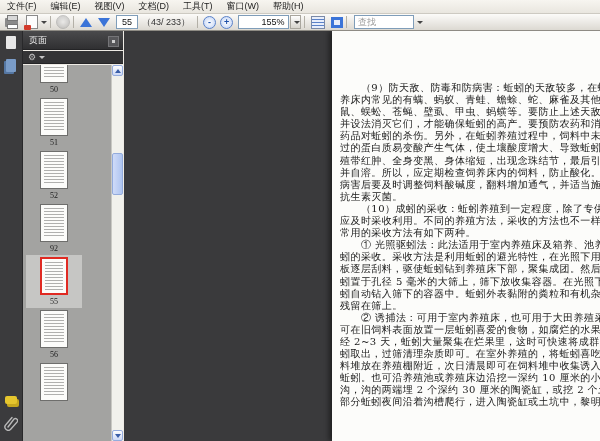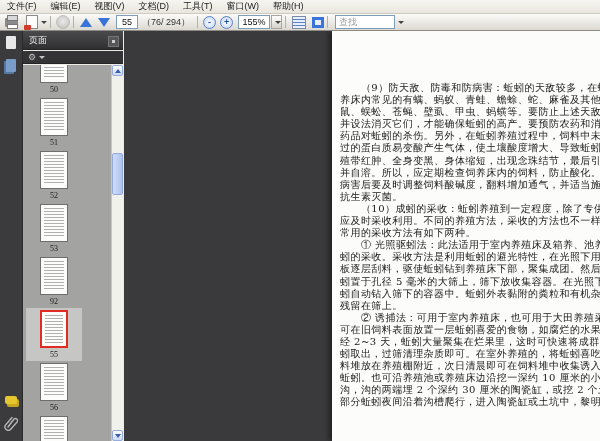--- a/index.html
+++ b/index.html
@@ -28,21 +28,21 @@
   .arrow-up,.arrow-down{width:0;height:0;border-left:6px solid transparent;border-right:6px solid transparent;margin:0 3px;}
   .arrow-up{border-bottom:9px solid #3b74d8;}
   .arrow-down{border-top:9px solid #3b74d8;}
   .tb-input{height:12px;background:#fff;border:1px solid #7f9db9;font-size:9px;color:#111;
     display:flex;align-items:center;justify-content:center;}
   .page-input{width:20px;margin-left:3px;}
   .page-count{font-size:9px;color:#333;margin:0 4px;white-space:nowrap;}
   .zoom-btn{width:11px;height:11px;border-radius:50%;border:1px solid #5b82c8;
     background:radial-gradient(#ffffff,#bcd0f5);color:#1d4fa8;font-size:9px;line-height:9px;
     display:flex;align-items:center;justify-content:center;margin:0 2px;font-weight:bold;}
-  .zoom-input{width:30px;margin-left:3px;}
+  .zoom-input{width:30px;margin-left:3px;padding-left:19px;}
   .combo-caret{width:9px;height:12px;background:linear-gradient(#fefefe,#d6d3cc);border:1px solid #a9a69e;
     display:flex;align-items:center;justify-content:center;margin-left:1px;}
   .icon-fitwidth{width:12px;height:11px;border:1px solid #7a8aa8;background:
     repeating-linear-gradient(#e8eefb 0 2px,#5b82c8 2px 3px);margin-left:3px;}
   .icon-fullscreen{width:12px;height:11px;background:#3b74d8;margin-left:6px;position:relative;}
   .icon-fullscreen::after{content:"";position:absolute;inset:3px;background:#e8eefb;}
   .search-input{width:55px;margin-left:4px;justify-content:flex-start;padding-left:3px;color:#999;}
 
   
   .content{position:absolute;left:0;top:31px;width:600px;height:410px;}
@@ -125,21 +125,21 @@
         <div class="icon-globe"></div>
       </div>
     <div class="tb-sep"></div>
     <div class="tb-btn">
         <div class="arrow-up"></div>
       </div>
     <div class="tb-btn">
         <div class="arrow-down"></div>
       </div>
     <div class="tb-input page-input">55</div>
-    <div class="page-count">（76/ 294）</div>
+    <div class="page-count">（43/ 233）</div>
     <div class="tb-sep"></div>
     <div class="zoom-btn">-</div>
     <div class="zoom-btn">+</div>
     <div class="tb-input zoom-input">155%</div>
     <div class="combo-caret">
         <div class="caret"></div>
       </div>
     <div class="tb-sep"></div>
     <div class="icon-fitwidth"></div>
     <div class="icon-fullscreen"></div>
@@ -190,26 +190,20 @@
               <div class="thumb-page">
                 <div class="thumb-lines"></div>
               </div>
               <div class="thumb-label">51</div>
             </div>
             <div class="thumb-entry">
               <div class="thumb-page">
                 <div class="thumb-lines"></div>
               </div>
               <div class="thumb-label">52</div>
-            </div>
-            <div class="thumb-entry">
-              <div class="thumb-page">
-                <div class="thumb-lines"></div>
-              </div>
-              <div class="thumb-label">53</div>
             </div>
             <div class="thumb-entry">
               <div class="thumb-page">
                 <div class="thumb-lines"></div>
               </div>
               <div class="thumb-label">92</div>
             </div>
             <div class="thumb-entry selected">
               <div class="thumb-page">
                 <div class="thumb-lines"></div>

